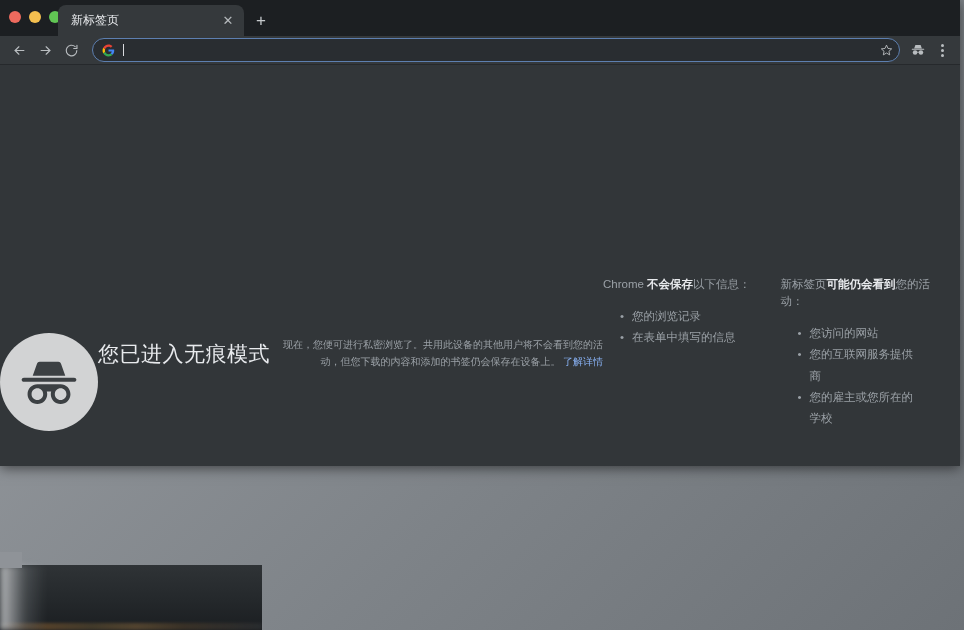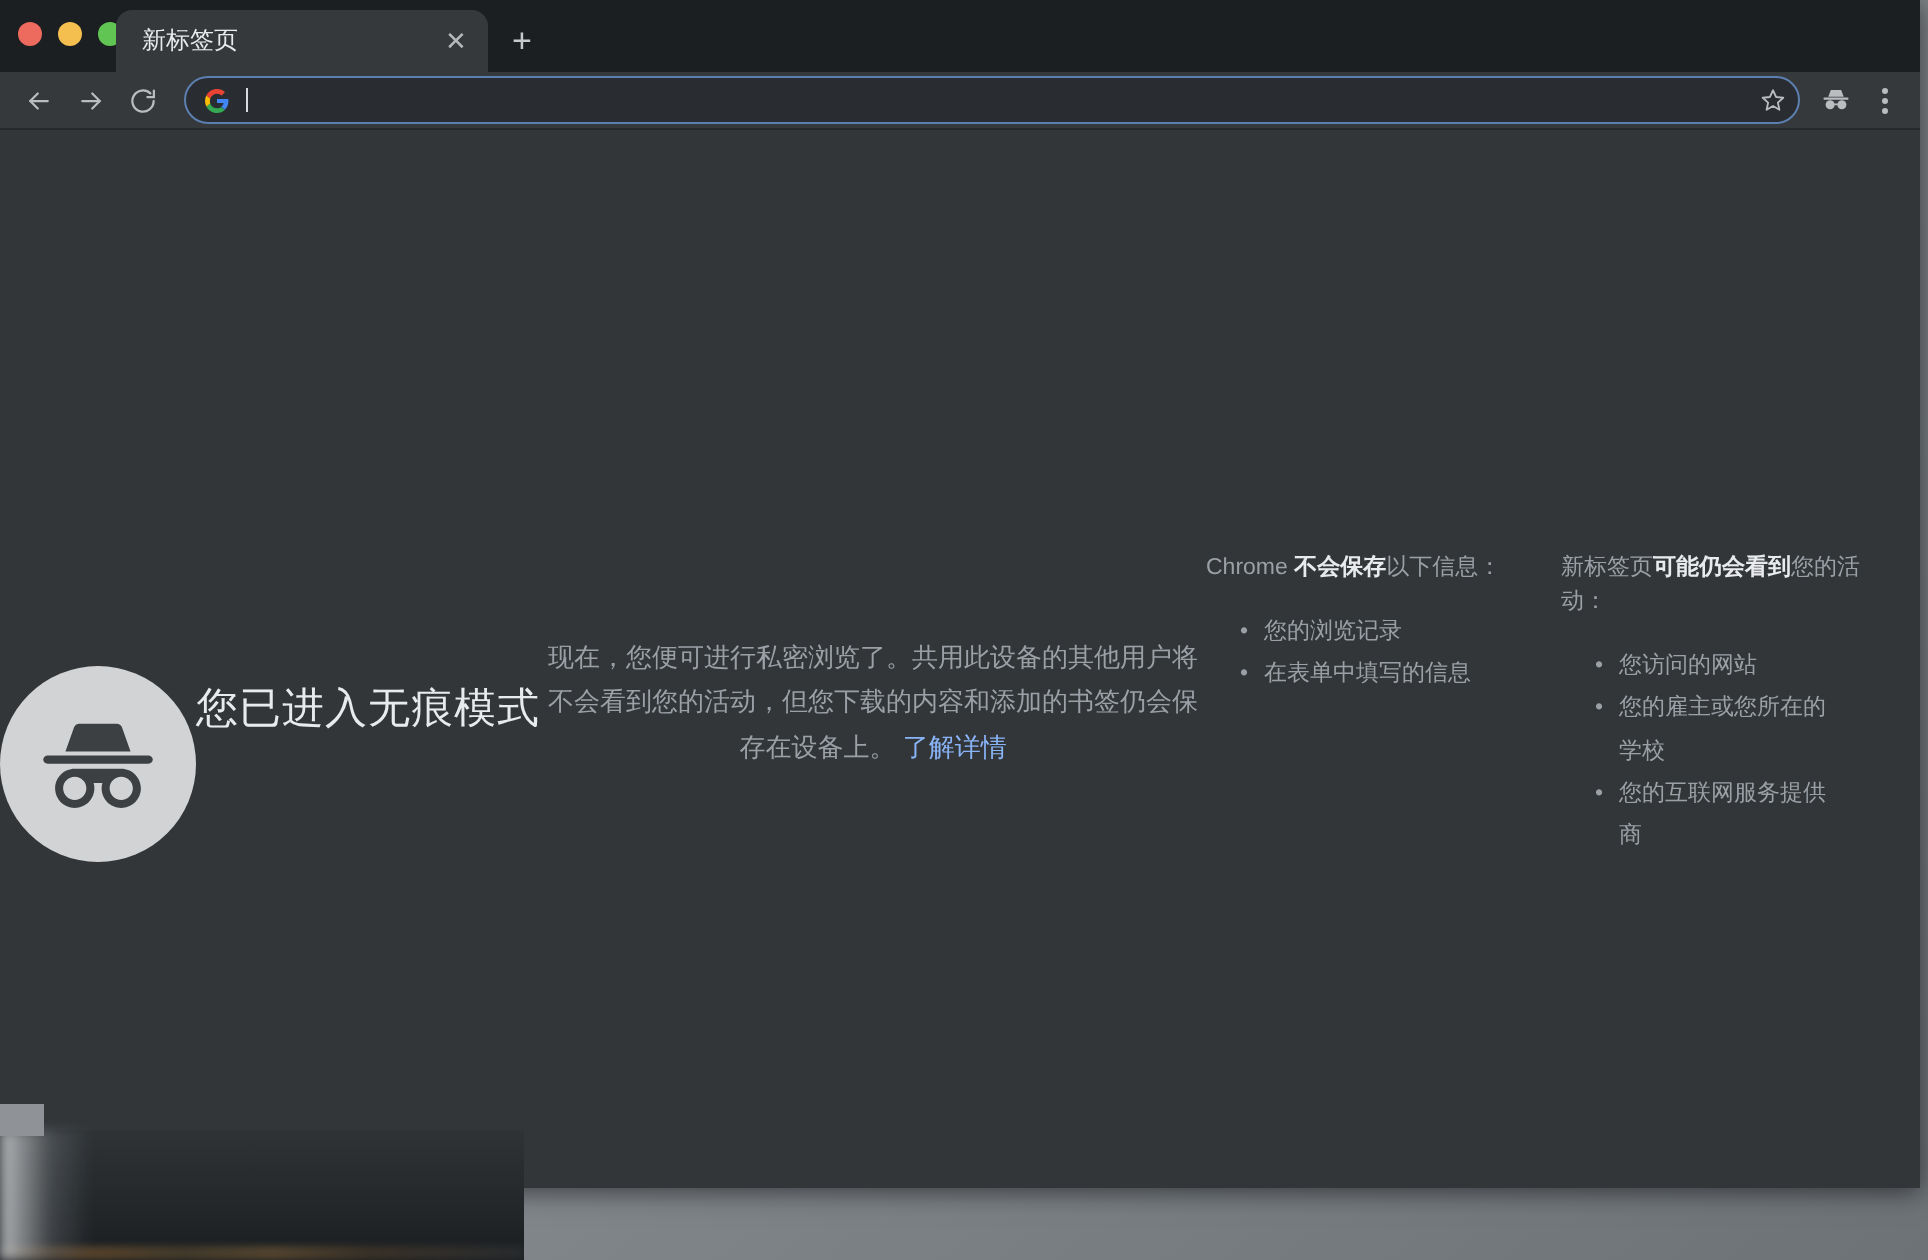--- a/index.html
+++ b/index.html
@@ -21,21 +21,21 @@
     inset: 0;
     background: linear-gradient(135deg, #9a9ea3 0%, #7e8388 60%, #6d7277 100%);
   }
 
   
   .window {
     position: absolute;
     left: 0;
     top: 0;
     width: 960px;
-    height: 594px;
+    height: 466px;
     background: #4d7c0f;
     overflow: hidden;
     box-shadow: 0 2px 12px rgba(0,0,0,0.55);
   }
 
   
   .tabstrip {
     position: relative;
     height: 36px;
     background: #1c1f22;
@@ -207,24 +207,25 @@
     margin-top: 30px;
     font-size: 21px;
     color: #e8eaed;
     font-weight: normal;
     letter-spacing: 0.5px;
   }
 
   .para {
     margin-top: 24px;
     width: 333px;
-    font-size: 13px;
+    font-size: 10px;
     line-height: 1.72;
     color: #9aa0a6;
-    text-align: center;
+    text-align: right;
+    font-family: Liberation Serif, serif;
   }
   .para a {
     color: #8ab4f8;
     text-decoration: none;
   }
 
   .cols {
     margin-top: 26px;
     width: 333px;
     display: flex;
@@ -410,22 +411,22 @@
           <li>在表单中填写的信息</li>
         </ul>
       </div>
 
       <div class="col">
         <div class="col-head">
           <span>新标签页</span><b>可能仍会看到</b><span>您的活动：</span>
         </div>
         <ul>
           <li>您访问的网站</li>
+          <li>您的互联网服务提供商</li>
           <li>您的雇主或您所在的学校</li>
-          <li>您的互联网服务提供商</li>
         </ul>
       </div>
 
     </div>
   </div>
 </div>
 
 <div class="corner-bite"></div>
 <div class="occluder">
   <div class="occluder-glow"></div>

